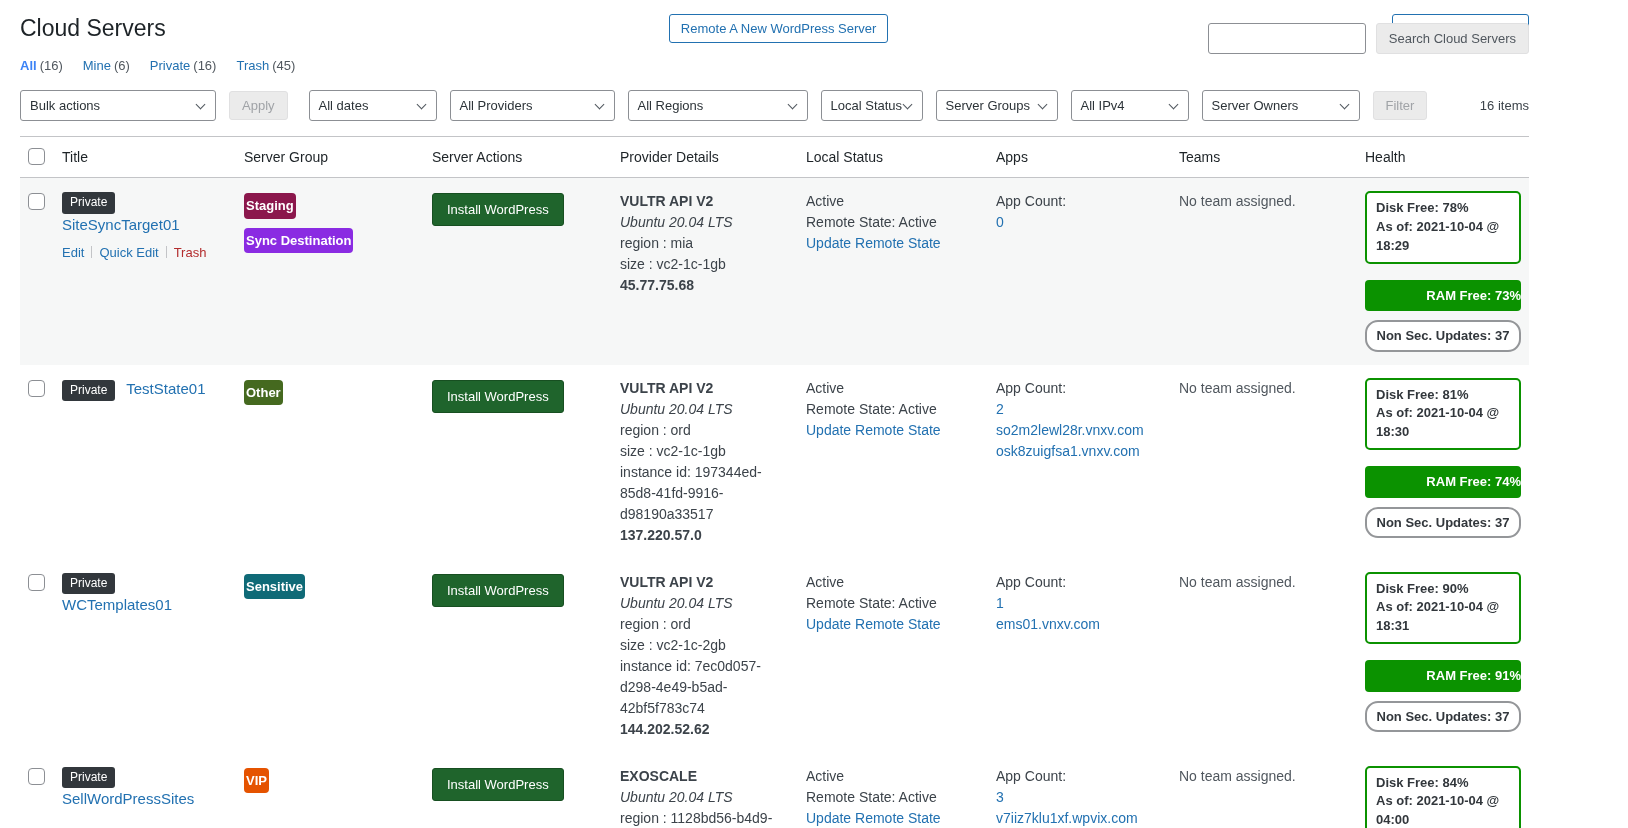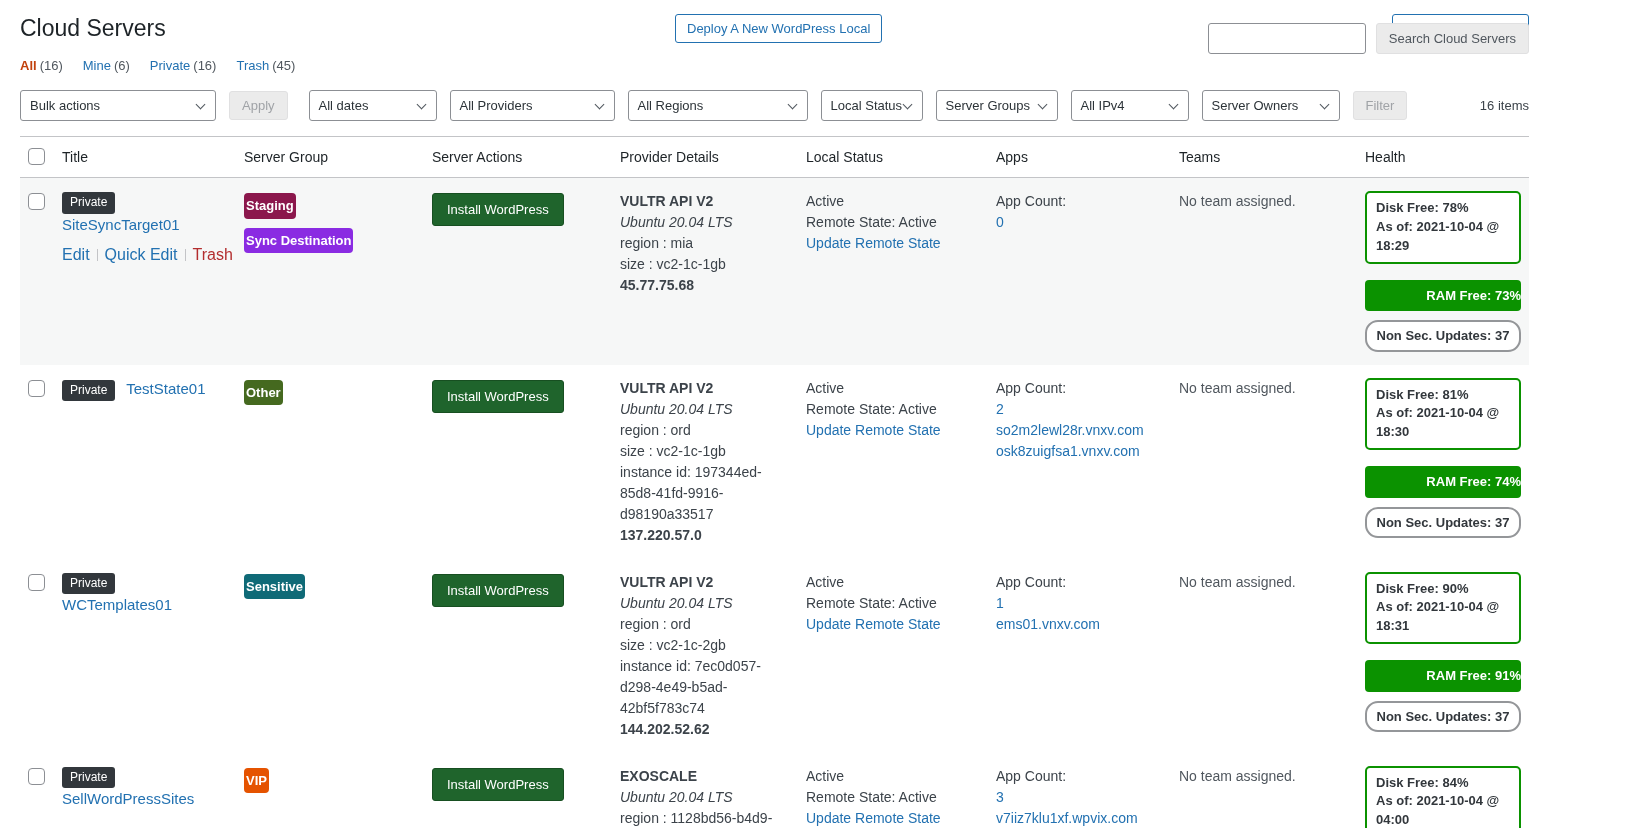--- a/index.html
+++ b/index.html
@@ -18,21 +18,21 @@
   .btn-secondary {
     background:#fff; border:1px solid #2271b1; color:#2271b1;
     font-size:13px; padding:6px 11px; border-radius:3px; cursor:pointer;
     font-family:inherit; white-space:nowrap;
   }
 
   
   .subnav { display:flex; gap:20px; margin-top:12px; font-size:13px; }
   .subnav a { text-decoration:none; cursor:pointer; }
   .subnav .tab-label { color:#2271b1; }
-  .subnav .current .tab-label { color:#c2410c; font-weight:600; }
+  .subnav .current .tab-label { color:#3b82f6; font-weight:600; }
   .subnav .tab-count { color:#50575e; margin-left:3px; }
 
   
   .search-area { position:absolute; top:23px; right:0; display:flex; gap:10px; }
   .search-input {
     width:158px; height:31px; border:1px solid #8c8f94; border-radius:3px;
     padding:0 8px; font-family:inherit; font-size:13px; background:#fff;
   }
   .btn-grey {
     background:#ebebeb; border:1px solid #e0e0e1; border-radius:3px;
@@ -77,21 +77,21 @@
     border:1px solid #8c8f94; border-radius:4px; background:#fff;
     margin:2px 0 0 8px; cursor:pointer;
   }
 
   
   .private-badge {
     display:inline-block; background:#32373c; color:#fff; font-size:12px;
     padding:3px 8px; border-radius:3px; margin-right:7px; line-height:1.3;
   }
   .row-title { color:#2271b1; font-size:15px; text-decoration:none; cursor:pointer; }
-  .row-actions { margin-top:7px; font-size:16px; white-space:nowrap; }
+  .row-actions { margin-top:7px; font-size:13px; white-space:nowrap; }
   .row-actions a { color:#2271b1; text-decoration:none; cursor:pointer; }
   .row-actions a.trash { color:#b32d2e; }
   .pipe { display:inline-block; width:1px; height:12px; background:#c3c4c7;
           margin:0 7px; vertical-align:-1px; }
 
   
   .badge-stack { display:flex; flex-direction:column; align-items:flex-start; gap:9px; padding-top:2px; }
   .group-badge { color:#fff; font-weight:700; font-size:13px; padding:5px 2px;
                  border-radius:4px; line-height:1.2; white-space:nowrap; }
 
@@ -124,21 +124,21 @@
   .h-upd { border:2px solid #949699; border-radius:13px; background:#fff;
            text-align:center; padding:4px 0; margin-top:9px; }
 </style>
 </head>
 <body>
 
 <div class="page">
 
   <div class="topbar">
     <h1 class="page-title">Cloud Servers</h1>
-    <button class="btn-secondary">Deploy A New WordPress Local</button>
+    <button class="btn-secondary">Remote A New WordPress Server</button>
     <button class="btn-secondary">New Server Record</button>
   </div>
 
   <div class="search-area">
     <input class="search-input" type="text" value="" style="">
     <button class="btn-grey btn-search">Search Cloud Servers</button>
   </div>
 
   <div class="subnav">
     <a class="current"><span class="tab-label">All</span><span class="tab-count">(16)</span></a>
@@ -170,21 +170,21 @@
         <span class="chev"></span>
       </div>
     <div class="select" style="width:122px">
         <span>Server Groups</span>
         <span class="chev"></span>
       </div>
     <div class="select" style="width:118px">
         <span>All IPv4</span>
         <span class="chev"></span>
       </div>
-    <div class="select" style="width:138px">
+    <div class="select" style="width:158px">
         <span>Server Owners</span>
         <span class="chev"></span>
       </div>
     <button class="btn-grey btn-disabled">Filter</button>
     <span class="items-count">16 items</span>
   </div>
 
   <div class="table">
     <div class="thead">
       <span><input type="checkbox" class="cb" style=""></span>

